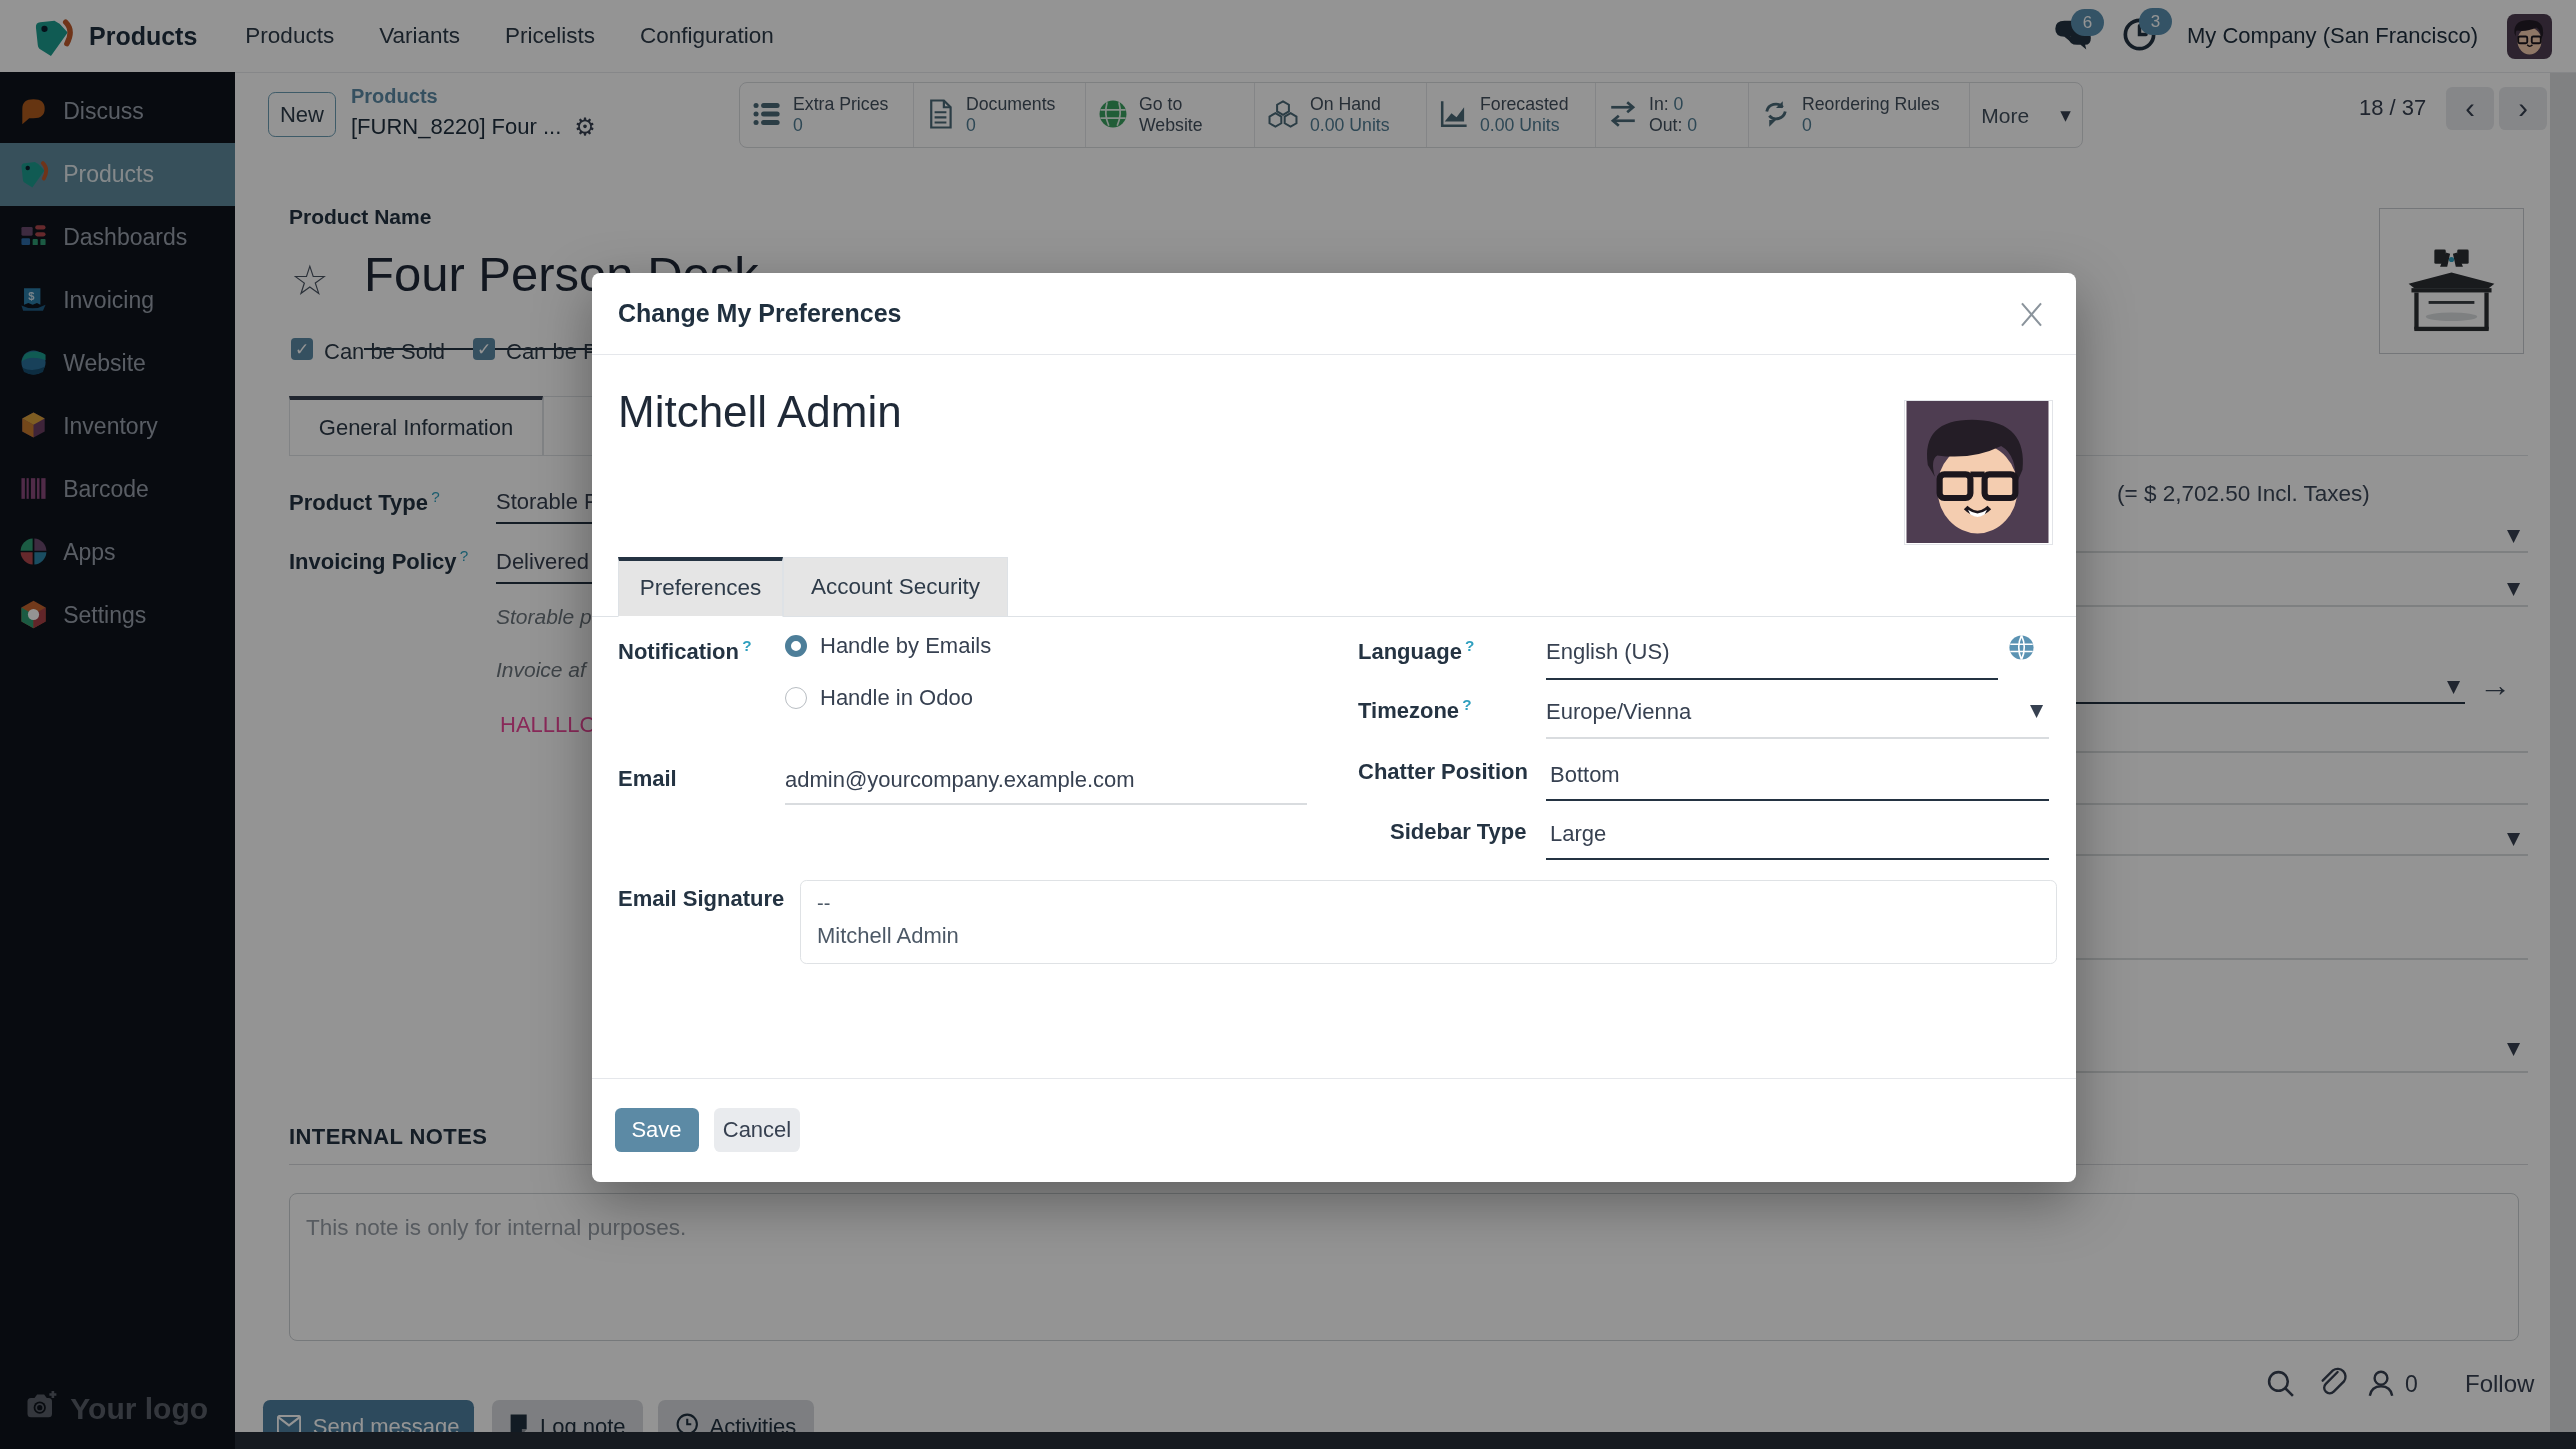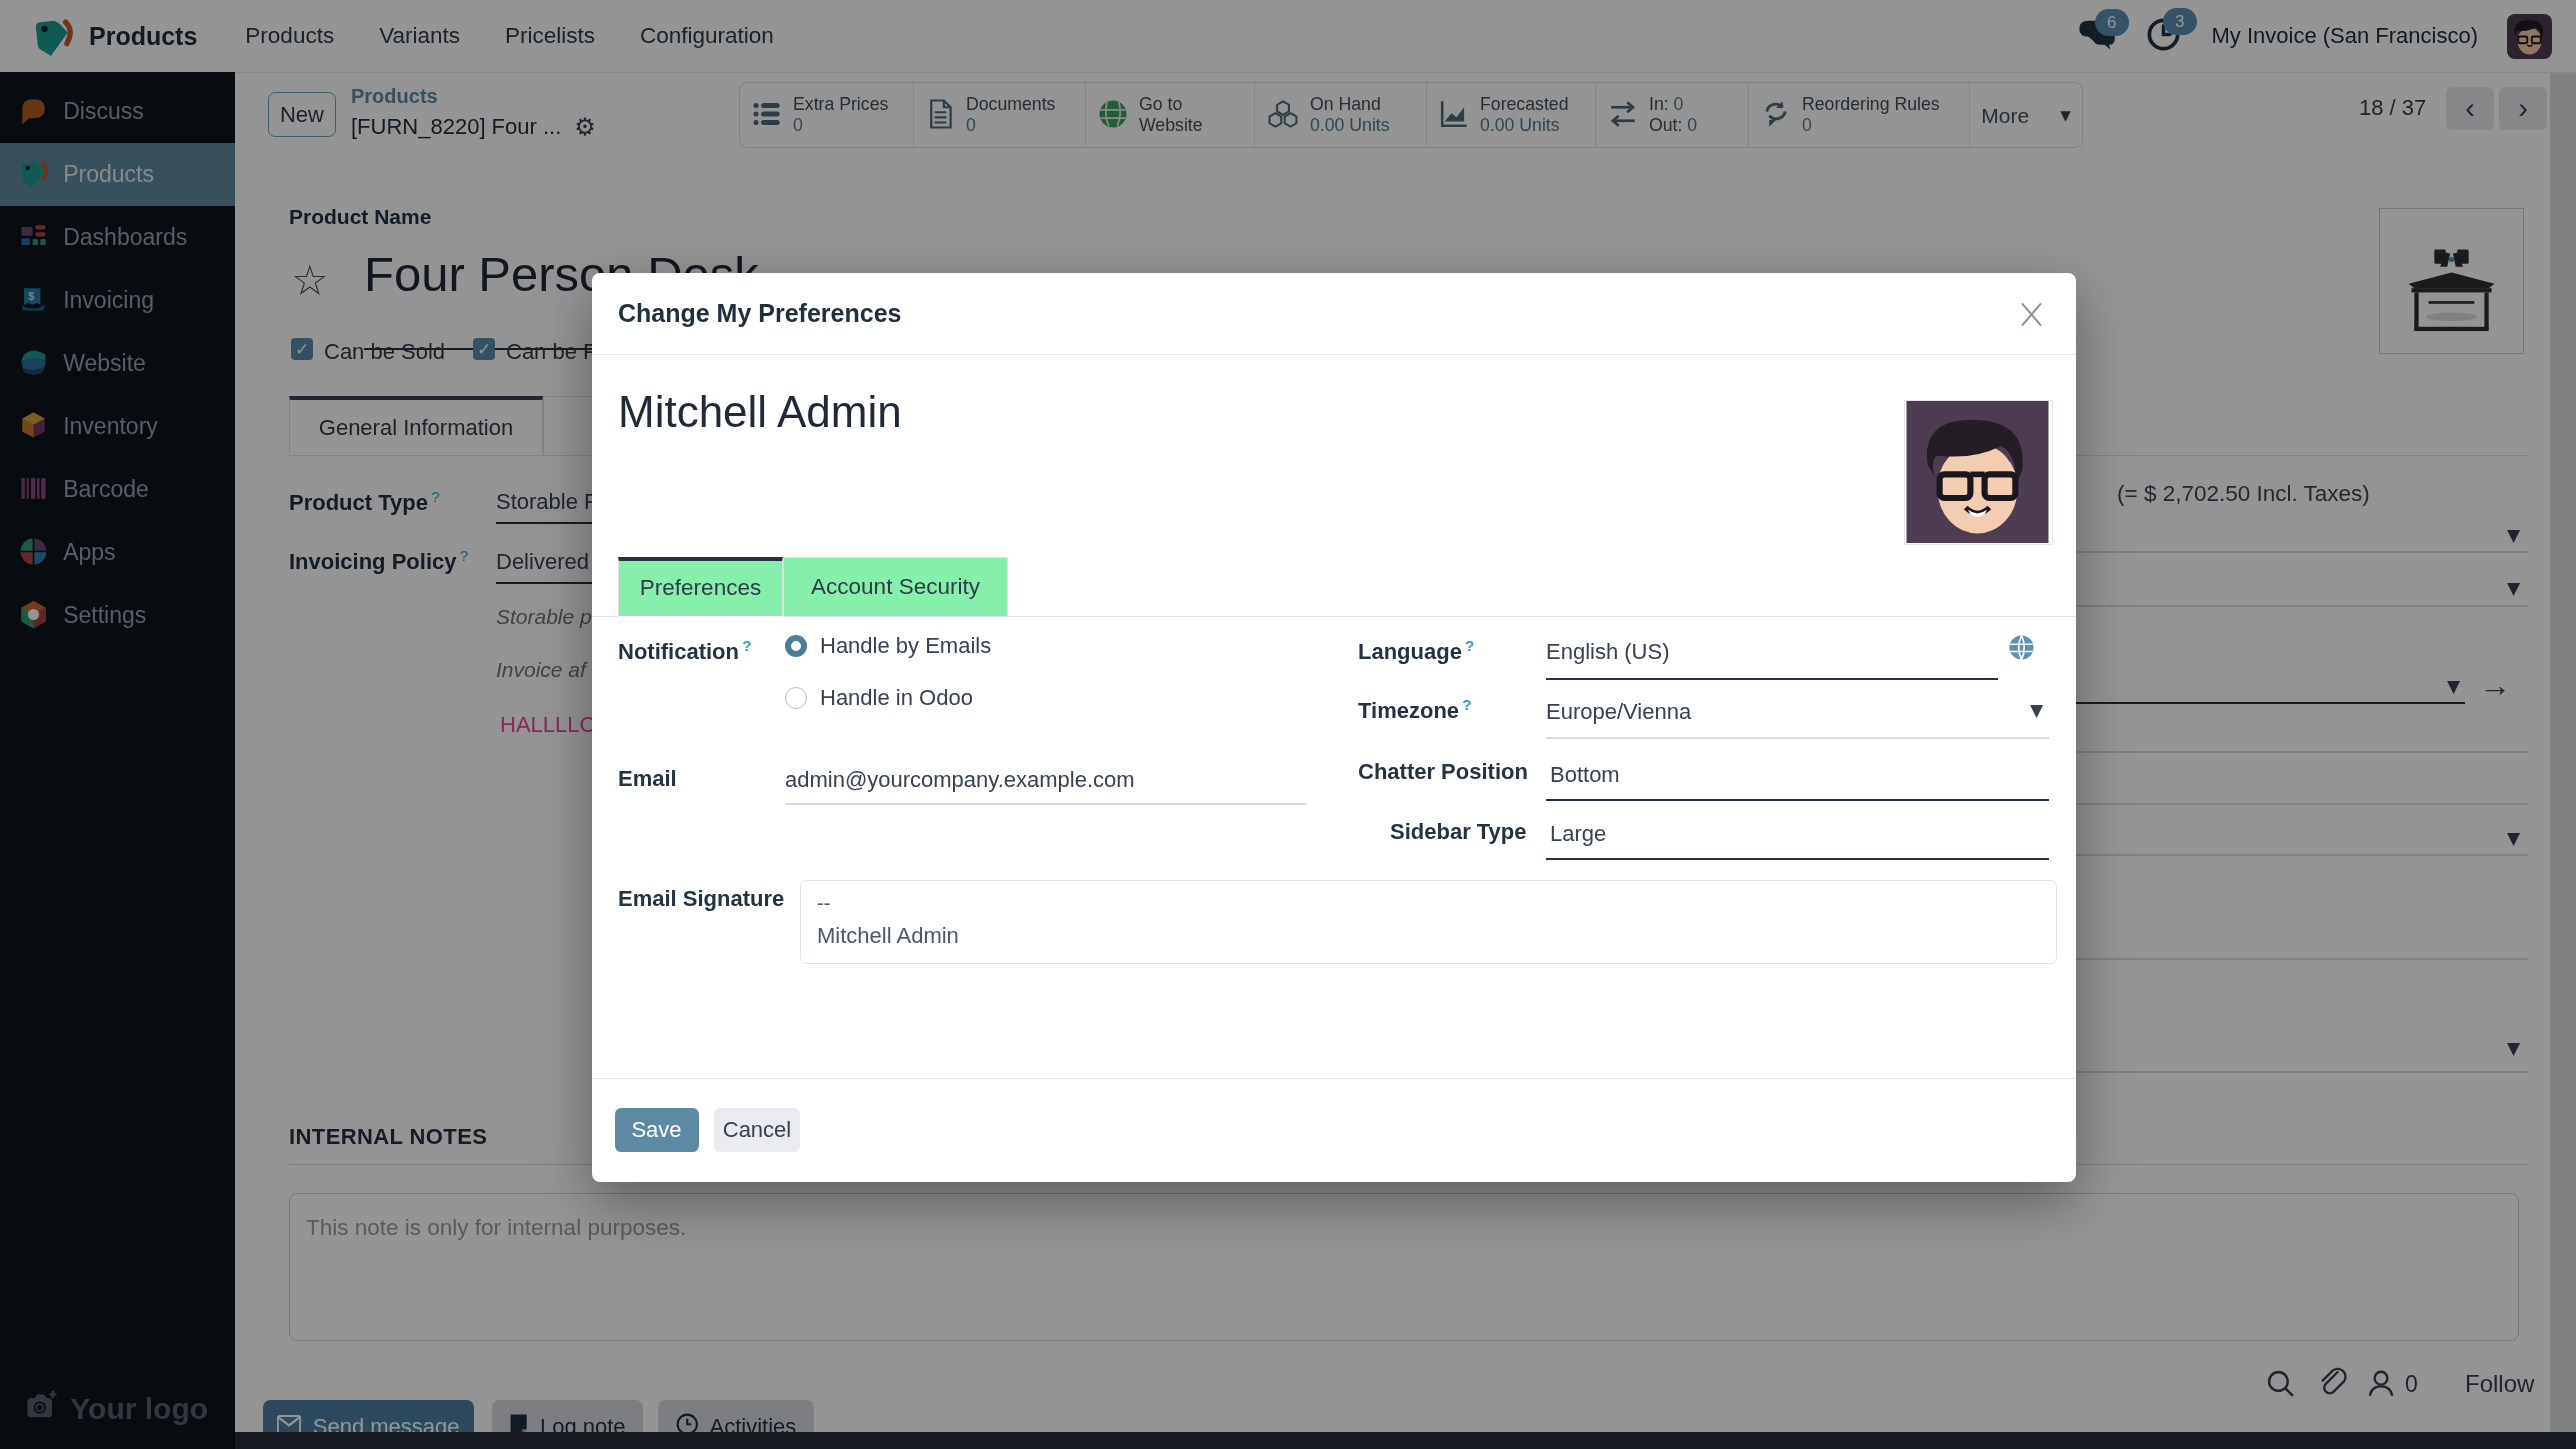--- a/index.html
+++ b/index.html
@@ -61,21 +61,21 @@
   .modal{position:absolute;left:592px;top:273px;width:1484px;height:909px;background:#fff;border-radius:8px;
          box-shadow:0 19.3px 56px rgba(0,0,0,.35);z-index:10;}
   .m-header{position:absolute;left:0;top:0;right:0;height:82px;border-bottom:0.8px solid #e5e7eb;
             display:flex;align-items:center;padding-left:26px;box-sizing:border-box;
             font-size:25px;font-weight:600;color:#20303f;}
   .m-name{position:absolute;left:26px;top:114px;font-size:44px;font-weight:500;color:#1f2937;}
   .m-avatar{position:absolute;left:1312px;top:127px;width:147px;height:143px;border:0.8px solid #e2e4e8;}
   .mtabs{position:absolute;left:0;right:0;top:284px;height:60px;border-bottom:0.8px solid #dee2e6;
          display:flex;align-items:flex-end;padding-left:26px;box-sizing:border-box;}
   .mtab{box-sizing:border-box;height:60px;display:flex;align-items:center;justify-content:center;
-        font-size:22.5px;color:#2e3b49;background:#86efac;border:0.8px solid #dee2e6;margin-bottom:-0.8px;}
+        font-size:22.5px;color:#2e3b49;background:#e5e5e5;border:0.8px solid #dee2e6;margin-bottom:-0.8px;}
   .mtab.active{border-top:4px solid #243342;border-bottom:0.8px solid #fff;}
   .m-lbl{position:absolute;font-size:22px;font-weight:700;color:#243342;}
   .m-val{position:absolute;font-size:22px;color:#374151;}
   .radio{width:22px;height:22px;border-radius:50%;box-sizing:border-box;}
   .radio.sel{border:6.4px solid #4d7e99;}
   .radio.un{border:1.6px solid #b8bdc2;}
   .sig-box{position:absolute;left:208px;top:607px;width:1257px;height:84px;border:1.6px solid #dfe2e5;
            border-radius:6.4px;box-sizing:border-box;}
   .m-footer-line{position:absolute;left:0;right:0;top:805px;height:0.8px;background:#e5e7eb;}
   .m-btn{position:absolute;top:835px;height:44px;border-radius:6.4px;font-size:22px;display:flex;
@@ -111,21 +111,21 @@
           </svg>
         <span class="badge">6</span>
       </span>
       <span style="position:relative;">
         <svg width="37" height="37" viewBox="0 0 34 34">
             <circle cx="17" cy="17" r="13" fill="none" stroke="#243342" stroke-width="3.4"></circle>
             <path d="M17 9v8h6" fill="none" stroke="#243342" stroke-width="3.2" stroke-linecap="round"></path>
           </svg>
         <span class="badge">3</span>
       </span>
-      <span class="nav-company">My Invoice (San Francisco)</span>
+      <span class="nav-company">My Company (San Francisco)</span>
       <span class="nav-avatar">
         <svg width="45" height="45" viewBox="0 0 60 60">
             <rect width="60" height="60" fill="#4e3d51"></rect>
             <ellipse cx="30" cy="36" rx="16" ry="18" fill="#f4cdb0"></ellipse>
             <path d="M10 26q-2-18 20-18q20 0 18 20l-3 6q1-12-6-16q-12 6-26 4q-2 2-1 8z" fill="#241d26"></path>
             <rect x="15" y="30" width="12" height="9" rx="2" fill="none" stroke="#1b161d" stroke-width="2.5"></rect>
             <rect x="33" y="30" width="12" height="9" rx="2" fill="none" stroke="#1b161d" stroke-width="2.5"></rect>
             <path d="M27 41q3 4 7 0" stroke="#1b161d" stroke-width="2" fill="none"></path>
           </svg>
       </span>

